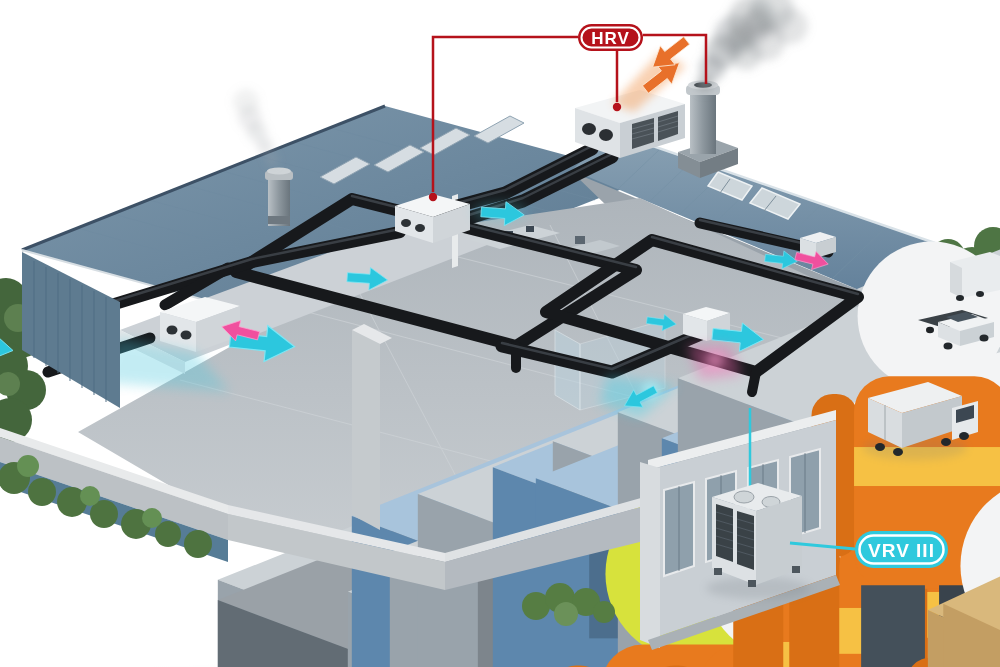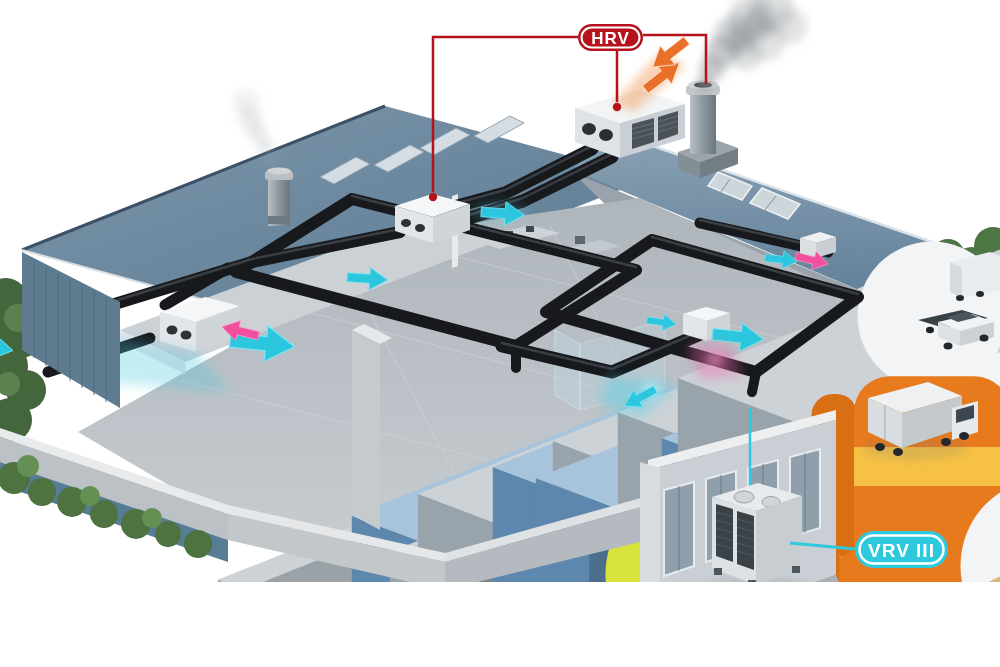--- a/index.html
+++ b/index.html
@@ -1,16 +1,16 @@
 <!DOCTYPE html>
 <html><head>
 <meta charset="utf-8">
 <style>
   html,body{margin:0;padding:0;background:#ffffff;}
-  .stage{width:1000px;height:582px;position:relative;overflow:hidden;background:#ffffff;}
+  .stage{width:1000px;height:667px;position:relative;overflow:hidden;background:#ffffff;}
   svg{display:block;}
   text{font-family:"Liberation Sans","DejaVu Sans",sans-serif;}
   .callout-text{font-weight:bold;fill:#ffffff;letter-spacing:1px;}
   
   .pal-gray{--t:#ccd2d6;--f:#99a3ab;--s:#7b858d;}
   .pal-blue{--t:#a8c4dc;--f:#5d87ad;--s:#46698a;}
   .pal-dark{--t:#9aa1a7;--f:#626c74;--s:#4d565d;}
   .pal-steel{--t:#dde2e5;--f:#aab3ba;--s:#8b959c;}
   .duct{stroke:#17191c;fill:none;stroke-linecap:round;stroke-linejoin:round;}
   .duct-hi{stroke:#454b52;fill:none;stroke-linecap:round;stroke-linejoin:round;opacity:.75;}

